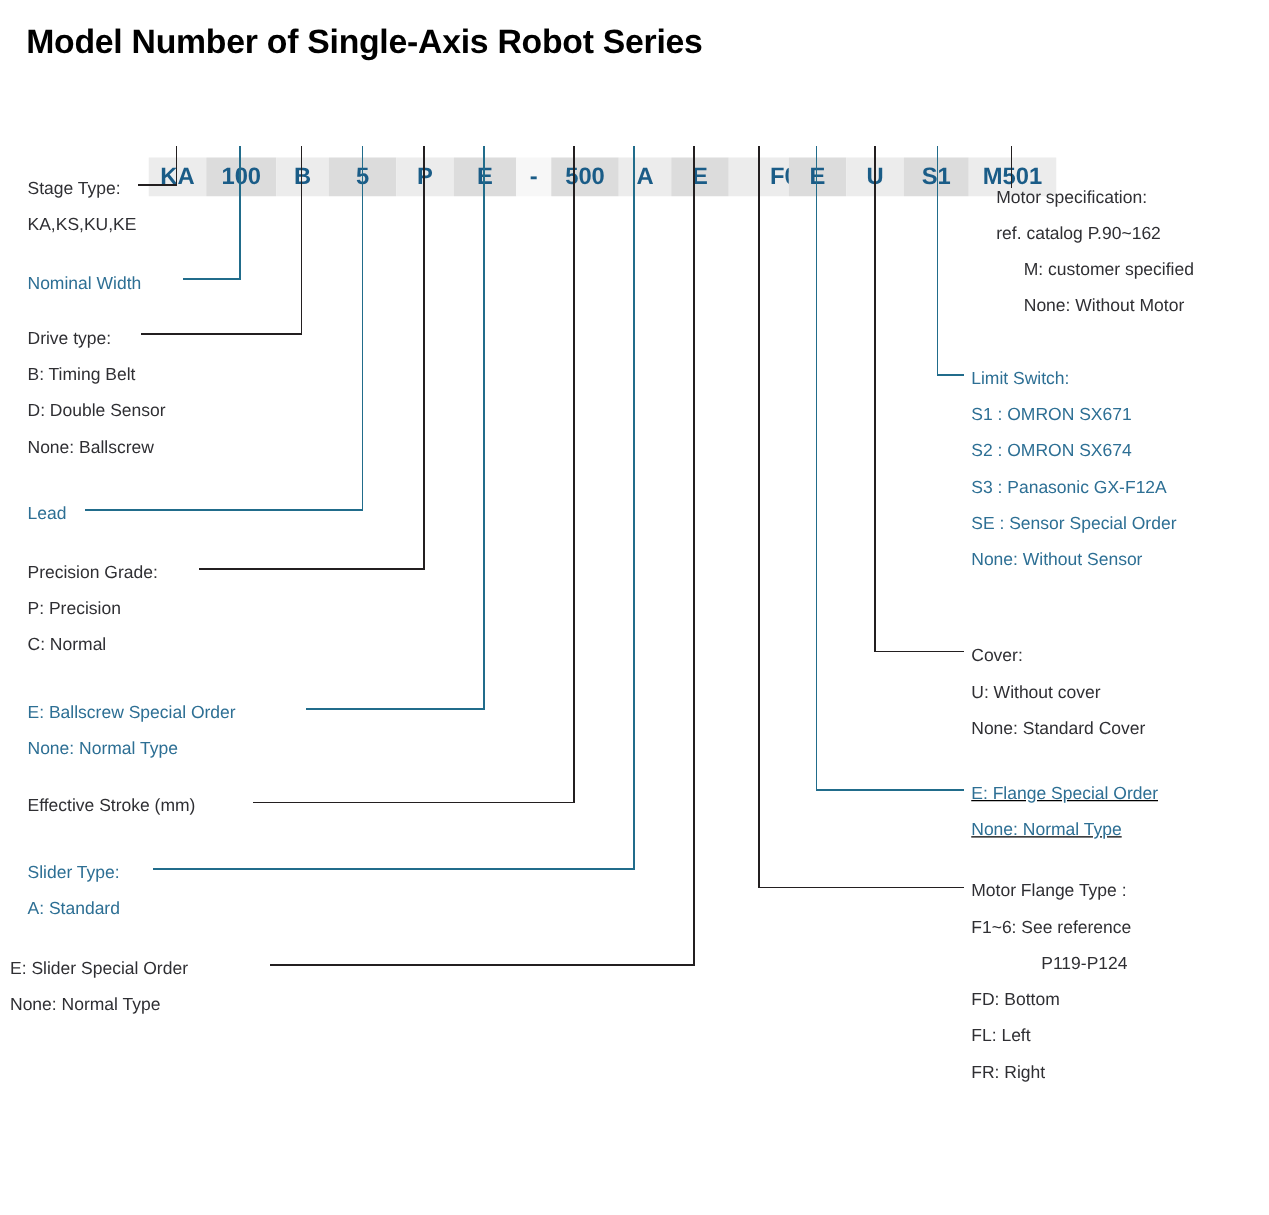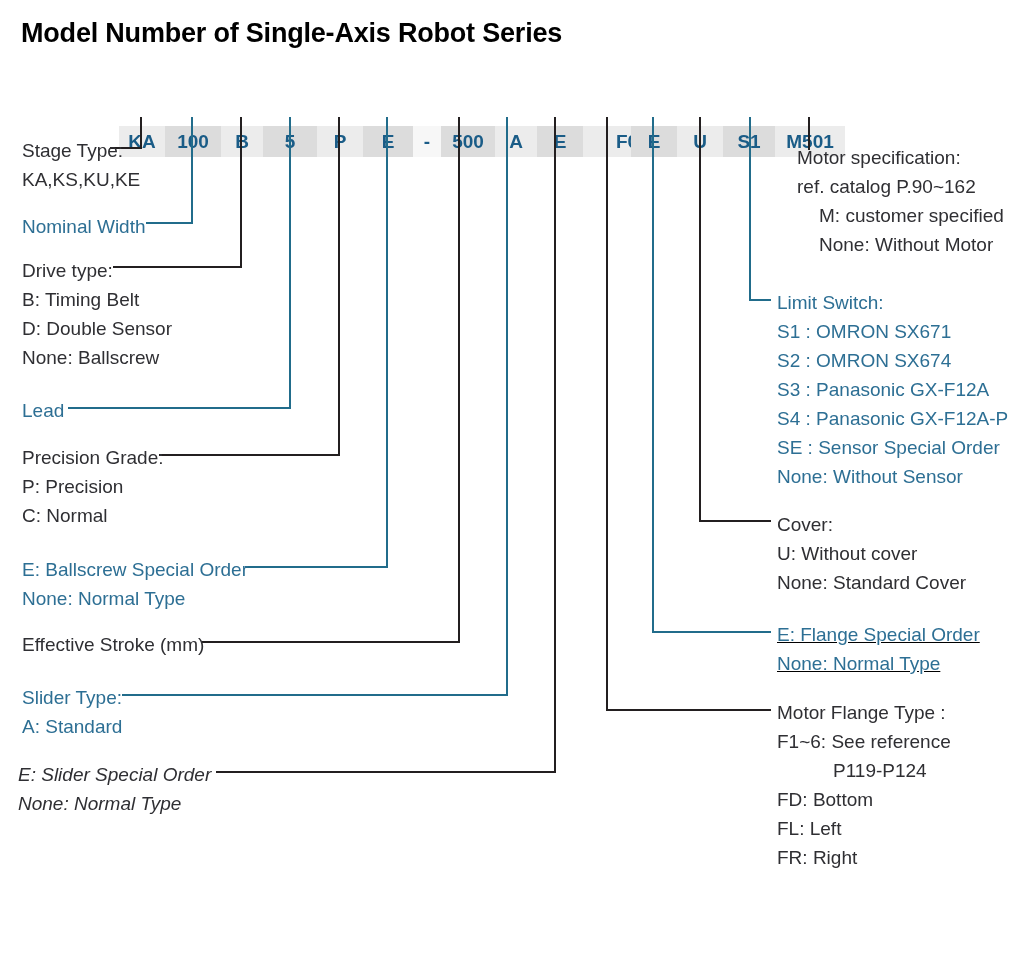--- a/index.html
+++ b/index.html
@@ -66,21 +66,21 @@
     height: 972px;
     pointer-events: none;
   }
 
   
   .block {
     position: absolute;
     white-space: nowrap;
   }
   .line {
-    font-size: 19px;
+    font-size: 14px;
     line-height: 29px;
     white-space: nowrap;
     color: #2f2f33;
   }
   .line.blue { color: #2d6f94; }
   .line.dark { color: #2f2f33; }
   .line.indent-1 { padding-left: 22px; }
   .line.indent-2 { padding-left: 56px; }
   .block.right-block { text-align: left; }
 </style>
@@ -152,38 +152,37 @@
         <div class="line blue">E: Ballscrew Special Order</div>
         <div class="line blue">None: Normal Type</div>
       </div>
       <div class="block" style="left: 22px; top: 630px;">
         <div class="line dark">Effective Stroke (mm)</div>
       </div>
       <div class="block" style="left: 22px; top: 683px;">
         <div class="line blue">Slider Type:</div>
         <div class="line blue">A: Standard</div>
       </div>
-      <div class="block" style="left: 18px; top: 760px; font-style: italic;">
+      <div class="block" style="left: 8px; top: 760px;">
         <div class="line dark">E: Slider Special Order</div>
         <div class="line dark">None: Normal Type</div>
       </div>
     </div>
   <div id="right-labels">
       <div class="block right-block" style="left: 797px; top: 143px;">
         <div class="line dark">Motor specification:</div>
         <div class="line dark">ref. catalog P.90~162</div>
         <div class="line dark indent-1">M: customer specified</div>
         <div class="line dark indent-1">None: Without Motor</div>
       </div>
       <div class="block right-block" style="left: 777px; top: 288px;">
         <div class="line blue">Limit Switch:</div>
         <div class="line blue">S1 :  OMRON SX671</div>
         <div class="line blue">S2 :  OMRON SX674</div>
         <div class="line blue">S3 :  Panasonic GX-F12A</div>
-        <div class="line blue">S4 :  Panasonic GX-F12A-P</div>
         <div class="line blue">SE :  Sensor Special Order</div>
         <div class="line blue">None: Without Sensor</div>
       </div>
       <div class="block right-block" style="left: 777px; top: 510px;">
         <div class="line dark">Cover:</div>
         <div class="line dark">U: Without cover</div>
         <div class="line dark">None: Standard Cover</div>
       </div>
       <div class="block right-block" style="left: 777px; top: 620px; text-decoration: underline;">
         <div class="line blue">E: Flange Special Order</div>

